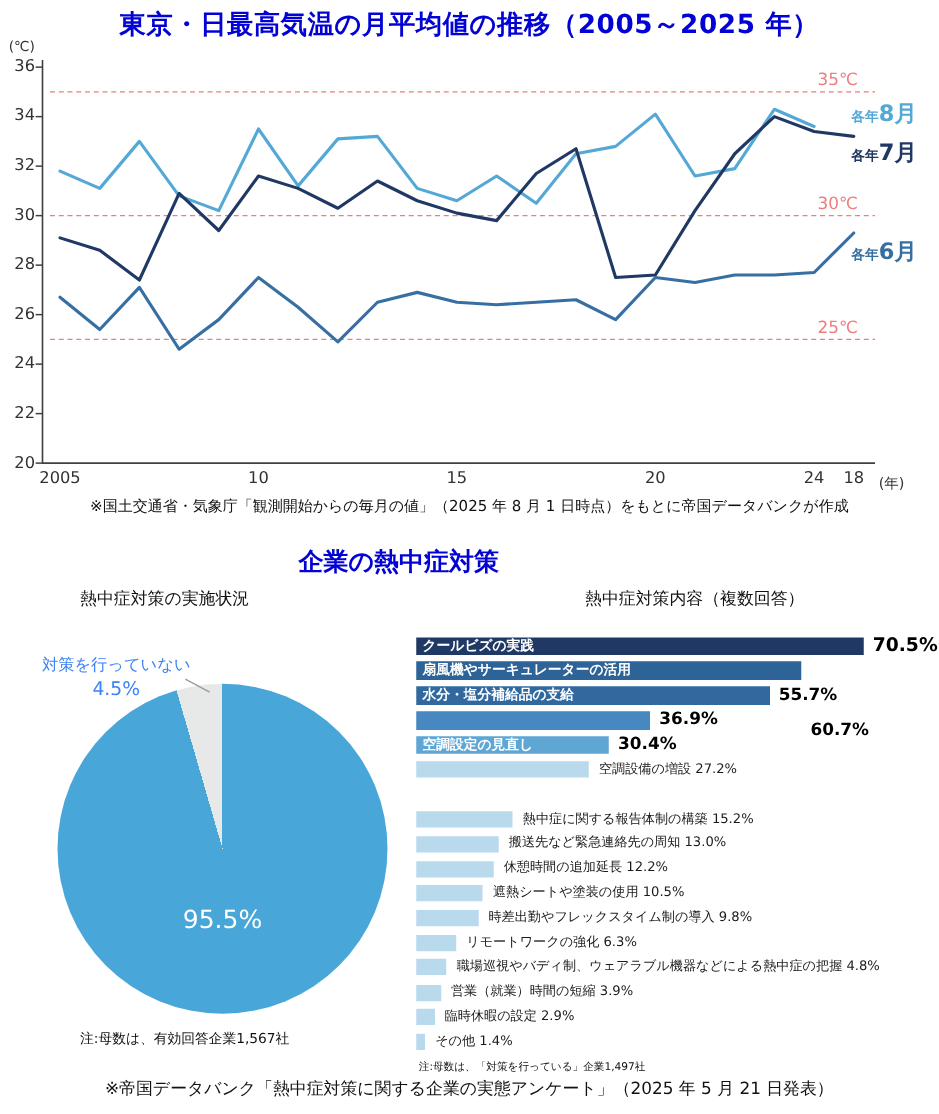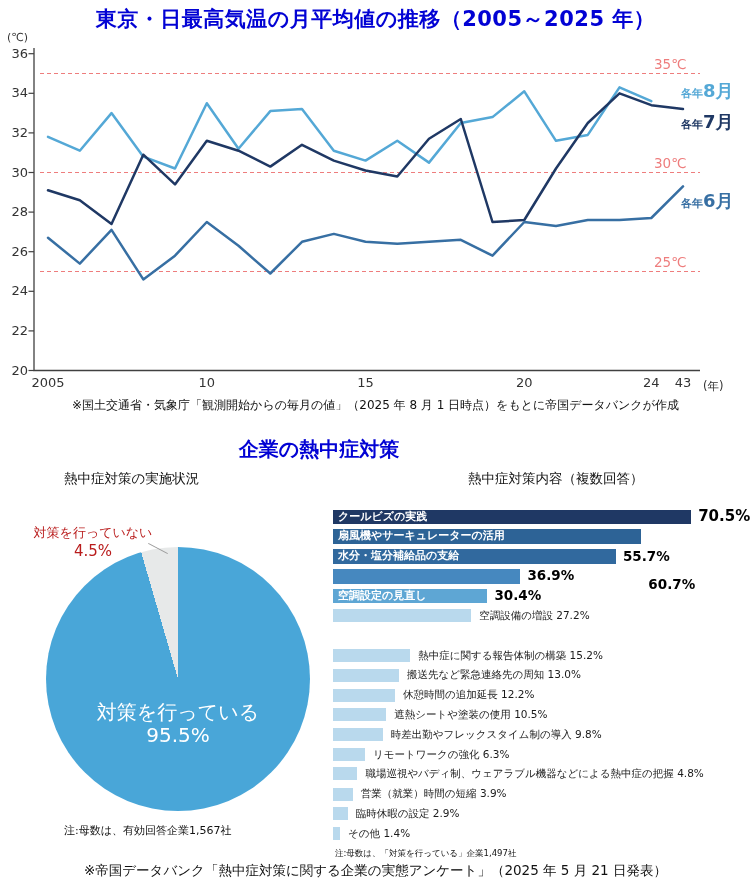--- a/index.html
+++ b/index.html
@@ -17,21 +17,21 @@
   .series-label span.big{font-size:18px;font-weight:bold;}
   .series-label{left:681px;white-space:nowrap;}
   .src-note{left:0;top:397px;width:751px;text-align:center;font-size:12px;color:#111;}
   
   .sec2-title{left:0;top:436px;width:638px;text-align:center;font-size:20px;font-weight:bold;color:#0202d4;}
   .sub-left{left:64px;top:470px;font-size:13.5px;color:#111;}
   .sub-right{left:468px;top:470px;font-size:13.5px;color:#111;}
   
   .pie-circle{left:46px;top:547px;width:264px;height:264px;border-radius:50%;}
   .pie-center-label{left:46px;top:701px;width:264px;text-align:center;color:#fff;font-size:20px;line-height:23px;}
-  .pie-out-label{left:20px;top:524px;width:146px;text-align:center;font-size:13px;color:#b91c1c;line-height:18px;}
+  .pie-out-label{left:20px;top:524px;width:146px;text-align:center;font-size:13px;color:#3b82f6;line-height:18px;}
   .pie-out-value{font-size:15px;}
   .pie-leader{left:147px;top:548px;width:22px;height:1px;background:#9a9a9a;transform:rotate(28deg);}
   .pie-note{left:64px;top:823px;font-size:11px;color:#111;}
   
   #bar-rows{left:333px;top:507px;width:418px;height:338px;}
   .bar-row{position:absolute;left:0;width:466px;height:19.8px;}
   .bar-rect{position:absolute;}
   .bar-inlabel{position:absolute;left:5px;color:#fff;font-weight:bold;font-size:11px;white-space:nowrap;}
   .bar-value-big{position:absolute;font-weight:bold;color:#000;white-space:nowrap;}
   .bar-outlabel{position:absolute;font-size:10.5px;color:#1a1a1a;white-space:nowrap;}
@@ -75,41 +75,41 @@
       <div class="abs ytick-label" style="left: -4px; top: 322.9px;">22</div>
       <div class="abs ytick-label" style="left: -4px; top: 362.5px;">20</div>
       <div class="abs ref-label" style="top: 55.5px;">35℃</div>
       <div class="abs ref-label" style="top: 154.5px;">30℃</div>
       <div class="abs ref-label" style="top: 253.5px;">25℃</div>
       <div class="abs xtick-label" style="left: 24px;">2005</div>
       <div class="abs xtick-label" style="left: 182.75px;">10</div>
       <div class="abs xtick-label" style="left: 341.5px;">15</div>
       <div class="abs xtick-label" style="left: 500.25px;">20</div>
       <div class="abs xtick-label" style="left: 627.25px;">24</div>
-      <div class="abs xtick-label" style="left: 659px;">43</div>
+      <div class="abs xtick-label" style="left: 659px;">18</div>
       <div class="abs series-label" style="top: 79.22px; color: rgb(84, 168, 214);"><span class="pre">各年</span><span class="big">8月</span></div>
       <div class="abs series-label" style="top: 110.14px; color: rgb(31, 56, 100);"><span class="pre">各年</span><span class="big">7月</span></div>
       <div class="abs series-label" style="top: 189.36px; color: rgb(55, 111, 163);"><span class="pre">各年</span><span class="big">6月</span></div>
     </div>
 
   <div class="abs xunit-label">(年)</div>
   <div class="abs src-note">※国土交通省・気象庁「観測開始からの毎月の値」（2025 年 8 月 1 日時点）をもとに帝国データバンクが作成</div>
 
   <div class="abs sec2-title">企業の熱中症対策</div>
   <div class="abs sub-left">熱中症対策の実施状況</div>
   <div class="abs sub-right">熱中症対策内容（複数回答）</div>
 
   <div id="pie-circle" class="abs pie-circle" style="background: conic-gradient(from 343.8deg, rgb(231, 233, 233) 0deg, rgb(231, 233, 233) 16.2deg, rgb(73, 166, 216) 16.2deg, rgb(73, 166, 216) 360deg);"></div>
   <div class="abs pie-out-label">
     <span>対策を行っていない</span><br>
     <span class="pie-out-value">4.5%</span>
   </div>
   <div class="abs pie-leader"></div>
   <div class="abs pie-center-label">
-    <span>対策を行っている</span><br>
+    <br>
     <span>95.5%</span>
   </div>
   <div class="abs pie-note">注:母数は、有効回答企業1,567社</div>
 
   <div id="bar-rows" class="abs">
       <div class="bar-row" style="top: 0px;">
         <div class="bar-rect" style="left: 0px; top: 2.65px; width: 358.14px; height: 14.5px; background: rgb(31, 56, 100);"></div>
         <div class="bar-inlabel" style="top: 2.65px; line-height: 14.5px;">クールビズの実践</div>
         <div class="bar-value-big" style="left: 365.14px; top: 0px; line-height: 19.8px; font-size: 15px;">70.5%</div>
       </div>

